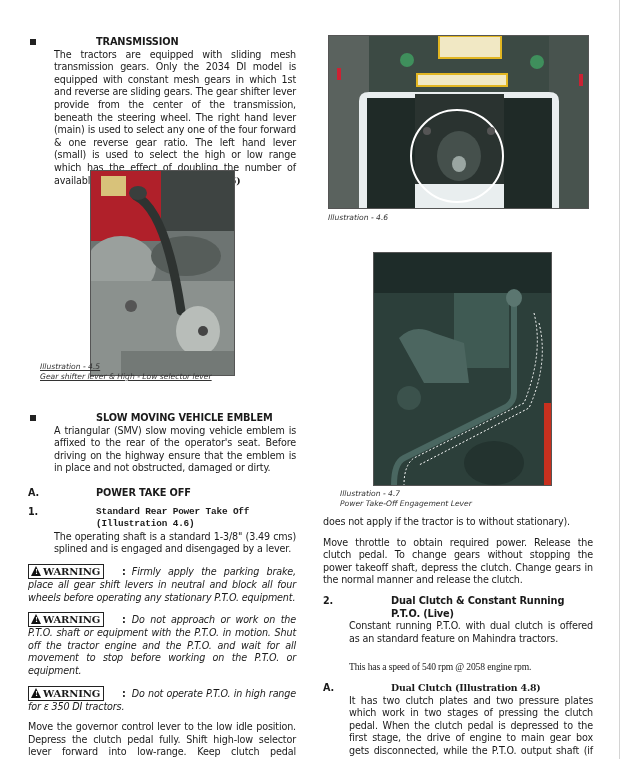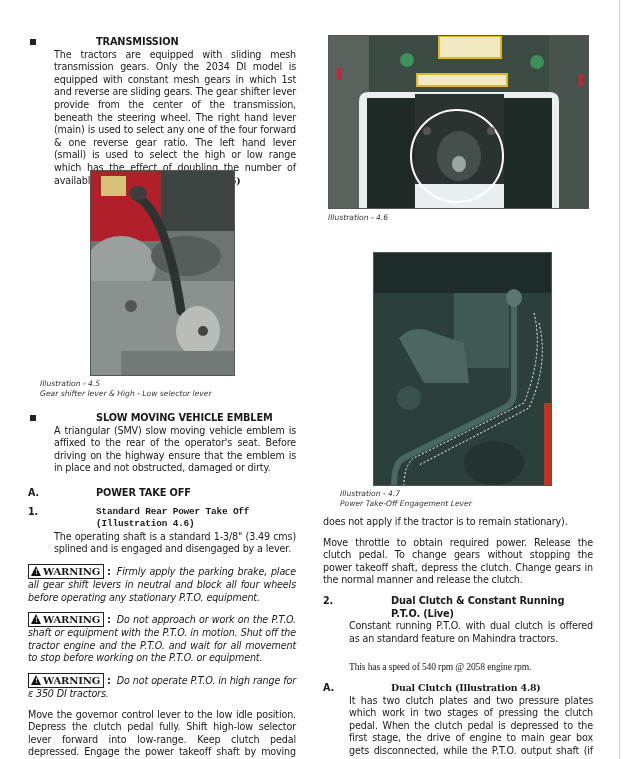--- a/index.html
+++ b/index.html
@@ -13,21 +13,21 @@
   .right { left: 323px; width: 270px; }
   .sec { position: relative; padding-left: 26px; }
   .marker { position: absolute; left: 0; top: 0; font-weight: bold; }
   .bullet-sq { position: absolute; left: 2px; top: 3px; width: 6px; height: 6px; background: #222; }
   .hd { font-weight: bold; font-size: 9.8px; margin-left: 42px; }
   .just { text-align: justify; }
   .serif-b { font-family: "DejaVu Serif", serif; font-weight: bold; font-size: 9.4px; }
   .fig { position: absolute; border: 1px solid #555; overflow: hidden; }
   .caption { position: absolute; font-style: italic; font-size: 7.6px; line-height: 10px; color: #333; }
   .warn { margin-top: 8px; font-style: italic; text-align: justify; }
-  .warn-box { display: inline-block; border: 1px solid #222; padding: 0 3px 0 2px; font-style: normal; font-family: "DejaVu Serif", serif; font-weight: bold; font-size: 10px; line-height: 13px; margin-right: 3px; }
+  .warn-box { display: inline-block; border: 1px solid #222; padding: 0 3px 0 2px; font-style: normal; font-family: "DejaVu Serif", serif; font-weight: bold; font-size: 10px; line-height: 13px; margin-right: 18px; }
   .warn-tri { display: inline-block; width: 0; height: 0; border-left: 5px solid transparent; border-right: 5px solid transparent; border-bottom: 10px solid #111; position: relative; top: 1px; margin-right: 2px; }
   .warn-tri::after { content: "!"; position: absolute; left: -1px; top: 2px; color: #fff; font-size: 7px; font-style: normal; line-height: 7px; }
   .colon { font-style: normal; font-weight: bold; margin-right: 6px; }
   p { margin: 0; }
   .gap { height: 8px; }
 </style>
 </head>
 <body>
 
 <div class="page-edge"></div>
@@ -54,21 +54,21 @@
     <rect x="0" y="110" width="143" height="94" fill="#8b918e"></rect>
     <ellipse cx="95" cy="85" rx="35" ry="20" fill="#565d5a"></ellipse>
     <path d="M45 25 Q75 40 90 140" stroke="#2e3331" stroke-width="9" fill="none" stroke-linecap="round"></path>
     <ellipse cx="47" cy="22" rx="9" ry="7" fill="#3a3f3d"></ellipse>
     <ellipse cx="107" cy="160" rx="22" ry="25" fill="#b8bdb9"></ellipse>
     <circle cx="112" cy="160" r="5" fill="#444"></circle>
     <circle cx="40" cy="135" r="6" fill="#555"></circle>
     <rect x="30" y="180" width="113" height="24" fill="#737976"></rect>
   </svg>
 </div>
-<div class="caption" style="left:40px; top:379px; width:245px;">
+<div class="caption" style="left:40px; top:362px; width:245px;text-decoration:underline;">
   <div>Illustration - 4.5</div>
   <div>Gear shifter lever &amp; High - Low selector lever</div>
 </div>
 
 <div class="col left" style="top:412px;">
   <div class="sec">
     <span class="bullet-sq"></span>
     <div class="hd">SLOW MOVING VEHICLE  EMBLEM</div>
     <p class="just">A triangular (SMV) slow moving vehicle emblem is affixed to the rear of the operator's seat. Before driving on the highway ensure that the emblem is in place and not obstructed, damaged or dirty.</p>
   </div>
@@ -138,21 +138,21 @@
     <rect x="170" y="150" width="7" height="82" fill="#c8301e"></rect>
     <ellipse cx="120" cy="210" rx="30" ry="22" fill="#23332f"></ellipse>
   </svg>
 </div>
 <div class="caption" style="left:340px; top:489px; width:245px;">
   <div>Illustration - 4.7</div>
   <div>Power Take-Off Engagement Lever</div>
 </div>
 
 <div class="col right" style="top:516px;">
-  <p class="just">does not apply if the tractor is to remain stationary).</p>
+  <p class="just">does not apply if the tractor is to without stationary).</p>
   <div class="gap"></div>
   <p class="just">Move throttle to obtain required power.  Release the clutch pedal. To change gears without stopping the power takeoff shaft, depress the clutch.  Change gears in the normal manner and release the clutch.</p>
   <div class="gap"></div>
   <div class="sec">
     <span class="marker">2.</span>
     <div class="hd">Dual Clutch &amp; Constant Running P.T.O. (Live)</div>
     <p class="just">Constant running P.T.O. with dual clutch is offered as an standard feature on Mahindra tractors.</p>
     <p style="margin-top:16px;font-family:Liberation Serif, serif;">This has a speed of 540 rpm @ 2058 engine rpm.</p>
   </div>
   <div class="gap"></div>

